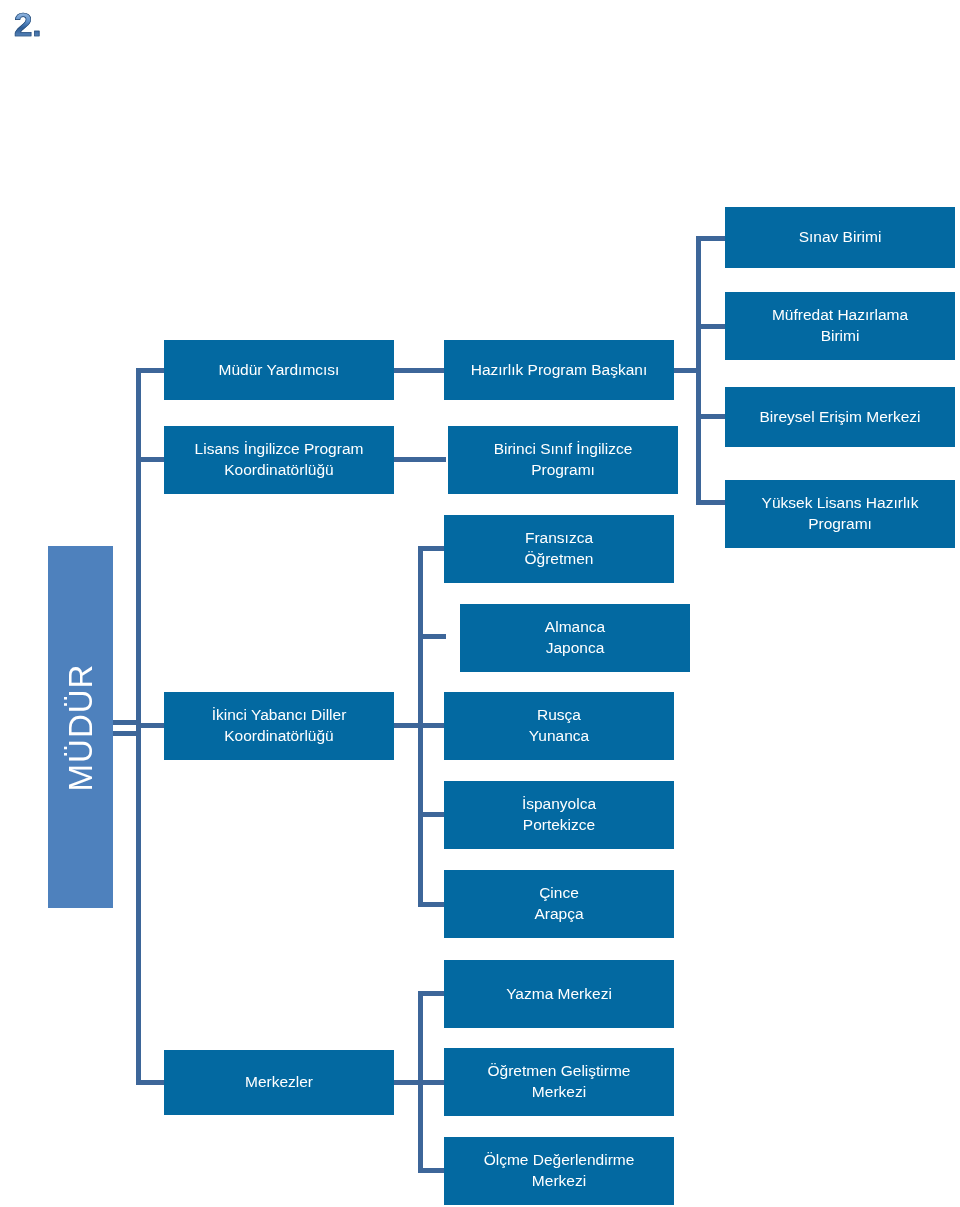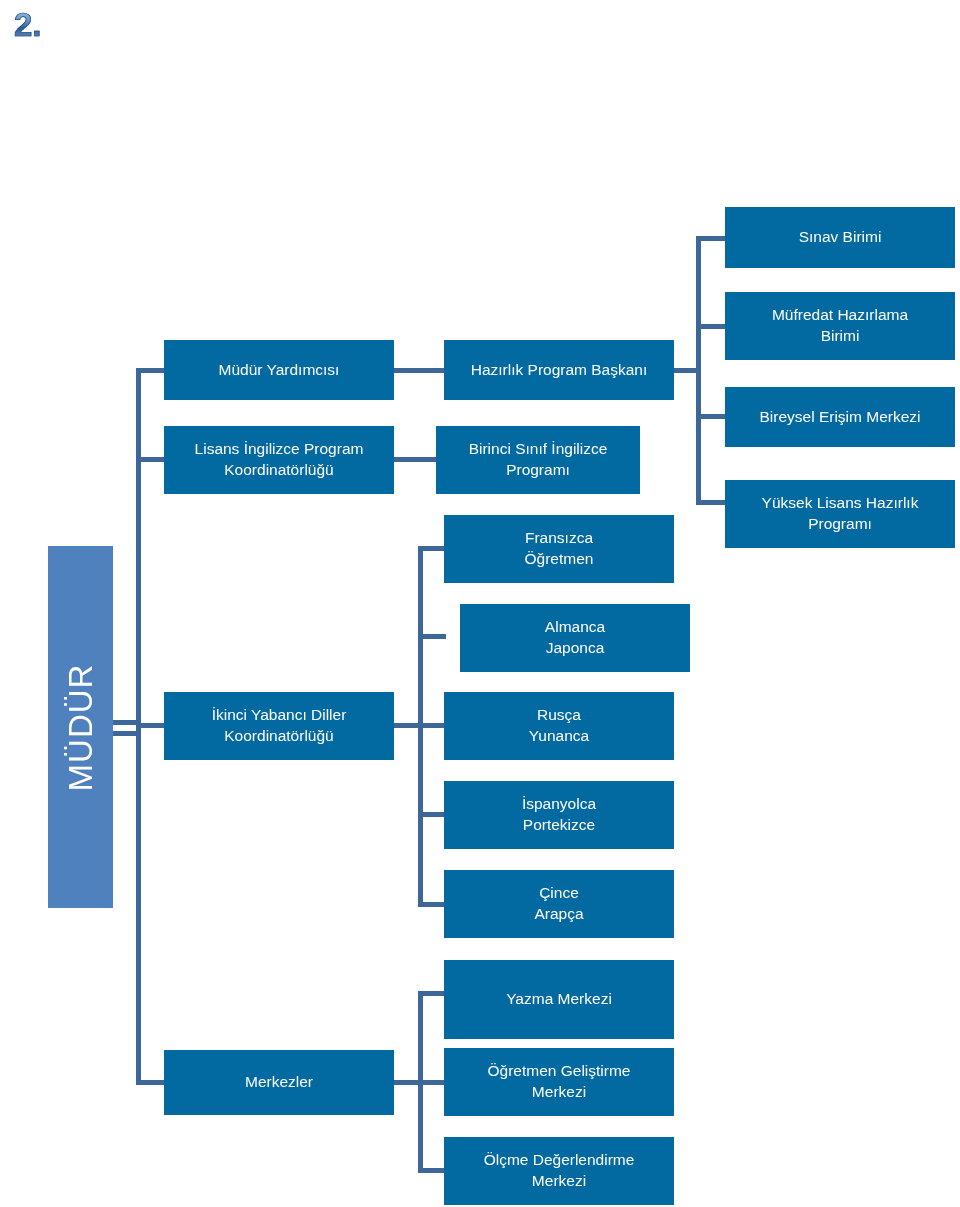--- a/index.html
+++ b/index.html
@@ -184,21 +184,21 @@
         <span>Hazırlık Program Başkanı</span>
       </div>
     </div>
 
     <div class="node" style="left:164px; top:1050px; width:230px; height:65px;">
       <div class="lines">
         <span>Merkezler</span>
       </div>
     </div>
 
-    <div class="node" style="left:436px; top:426px; width:204px; height:68px;">
+    <div class="node" style="left:448px; top:426px; width:230px; height:68px;">
       <div class="lines">
         <span>Birinci Sınıf İngilizce</span>
         <span>Programı</span>
       </div>
     </div>
 
     <div class="node" style="left:444px; top:515px; width:230px; height:68px;">
       <div class="lines">
         <span>Fransızca</span>
         <span>Öğretmen</span>
@@ -226,21 +226,21 @@
       </div>
     </div>
 
     <div class="node" style="left:444px; top:870px; width:230px; height:68px;">
       <div class="lines">
         <span>Çince</span>
         <span>Arapça</span>
       </div>
     </div>
 
-    <div class="node" style="left:444px; top:960px; width:230px; height:79px;">
+    <div class="node" style="left:444px; top:960px; width:230px; height:68px;">
       <div class="lines">
         <span>Yazma Merkezi</span>
       </div>
     </div>
 
     <div class="node" style="left:444px; top:1048px; width:230px; height:68px;">
       <div class="lines">
         <span>Öğretmen Geliştirme</span>
         <span>Merkezi</span>
       </div>

